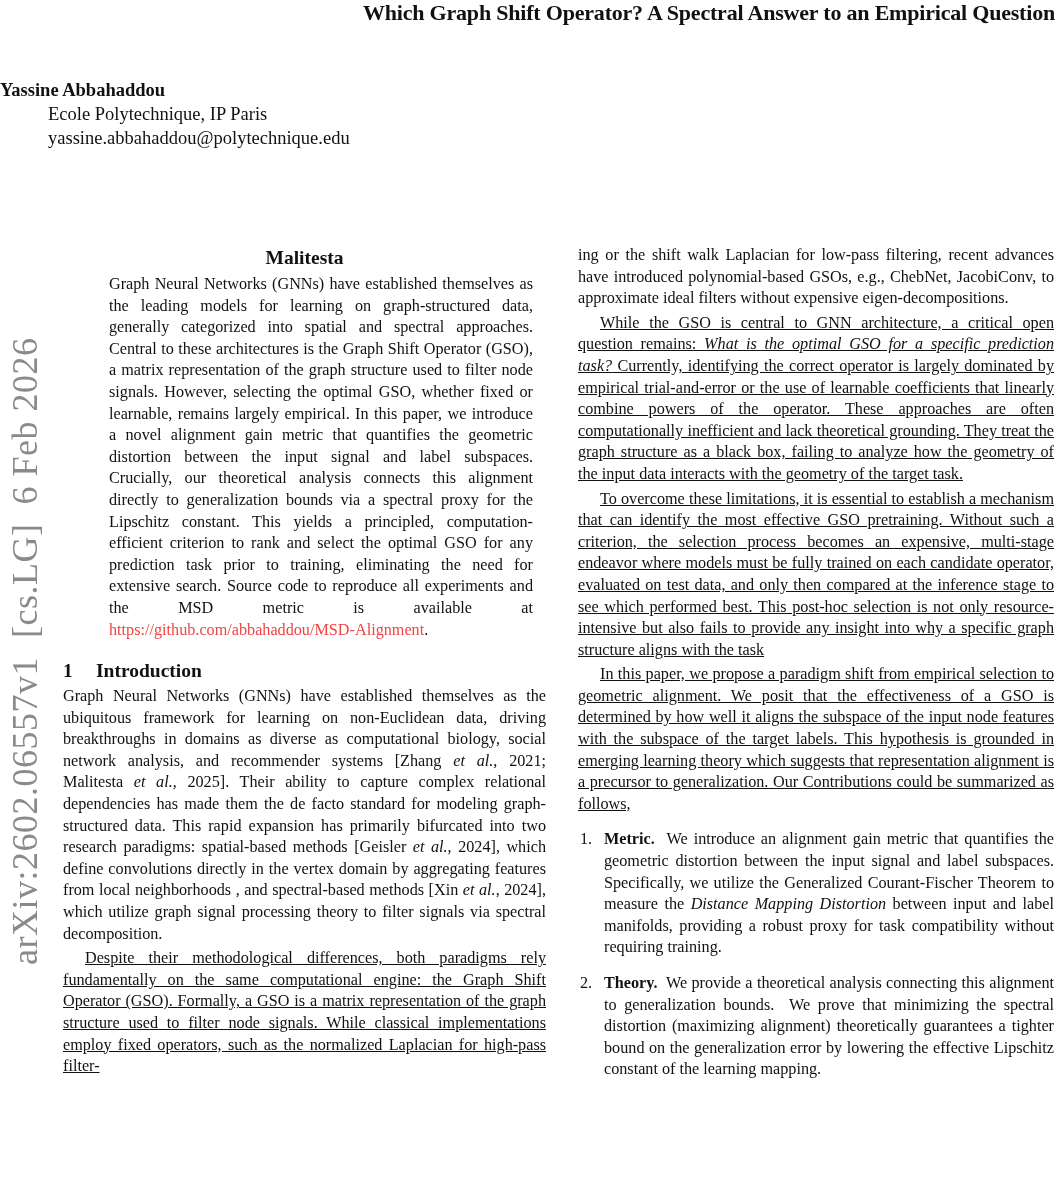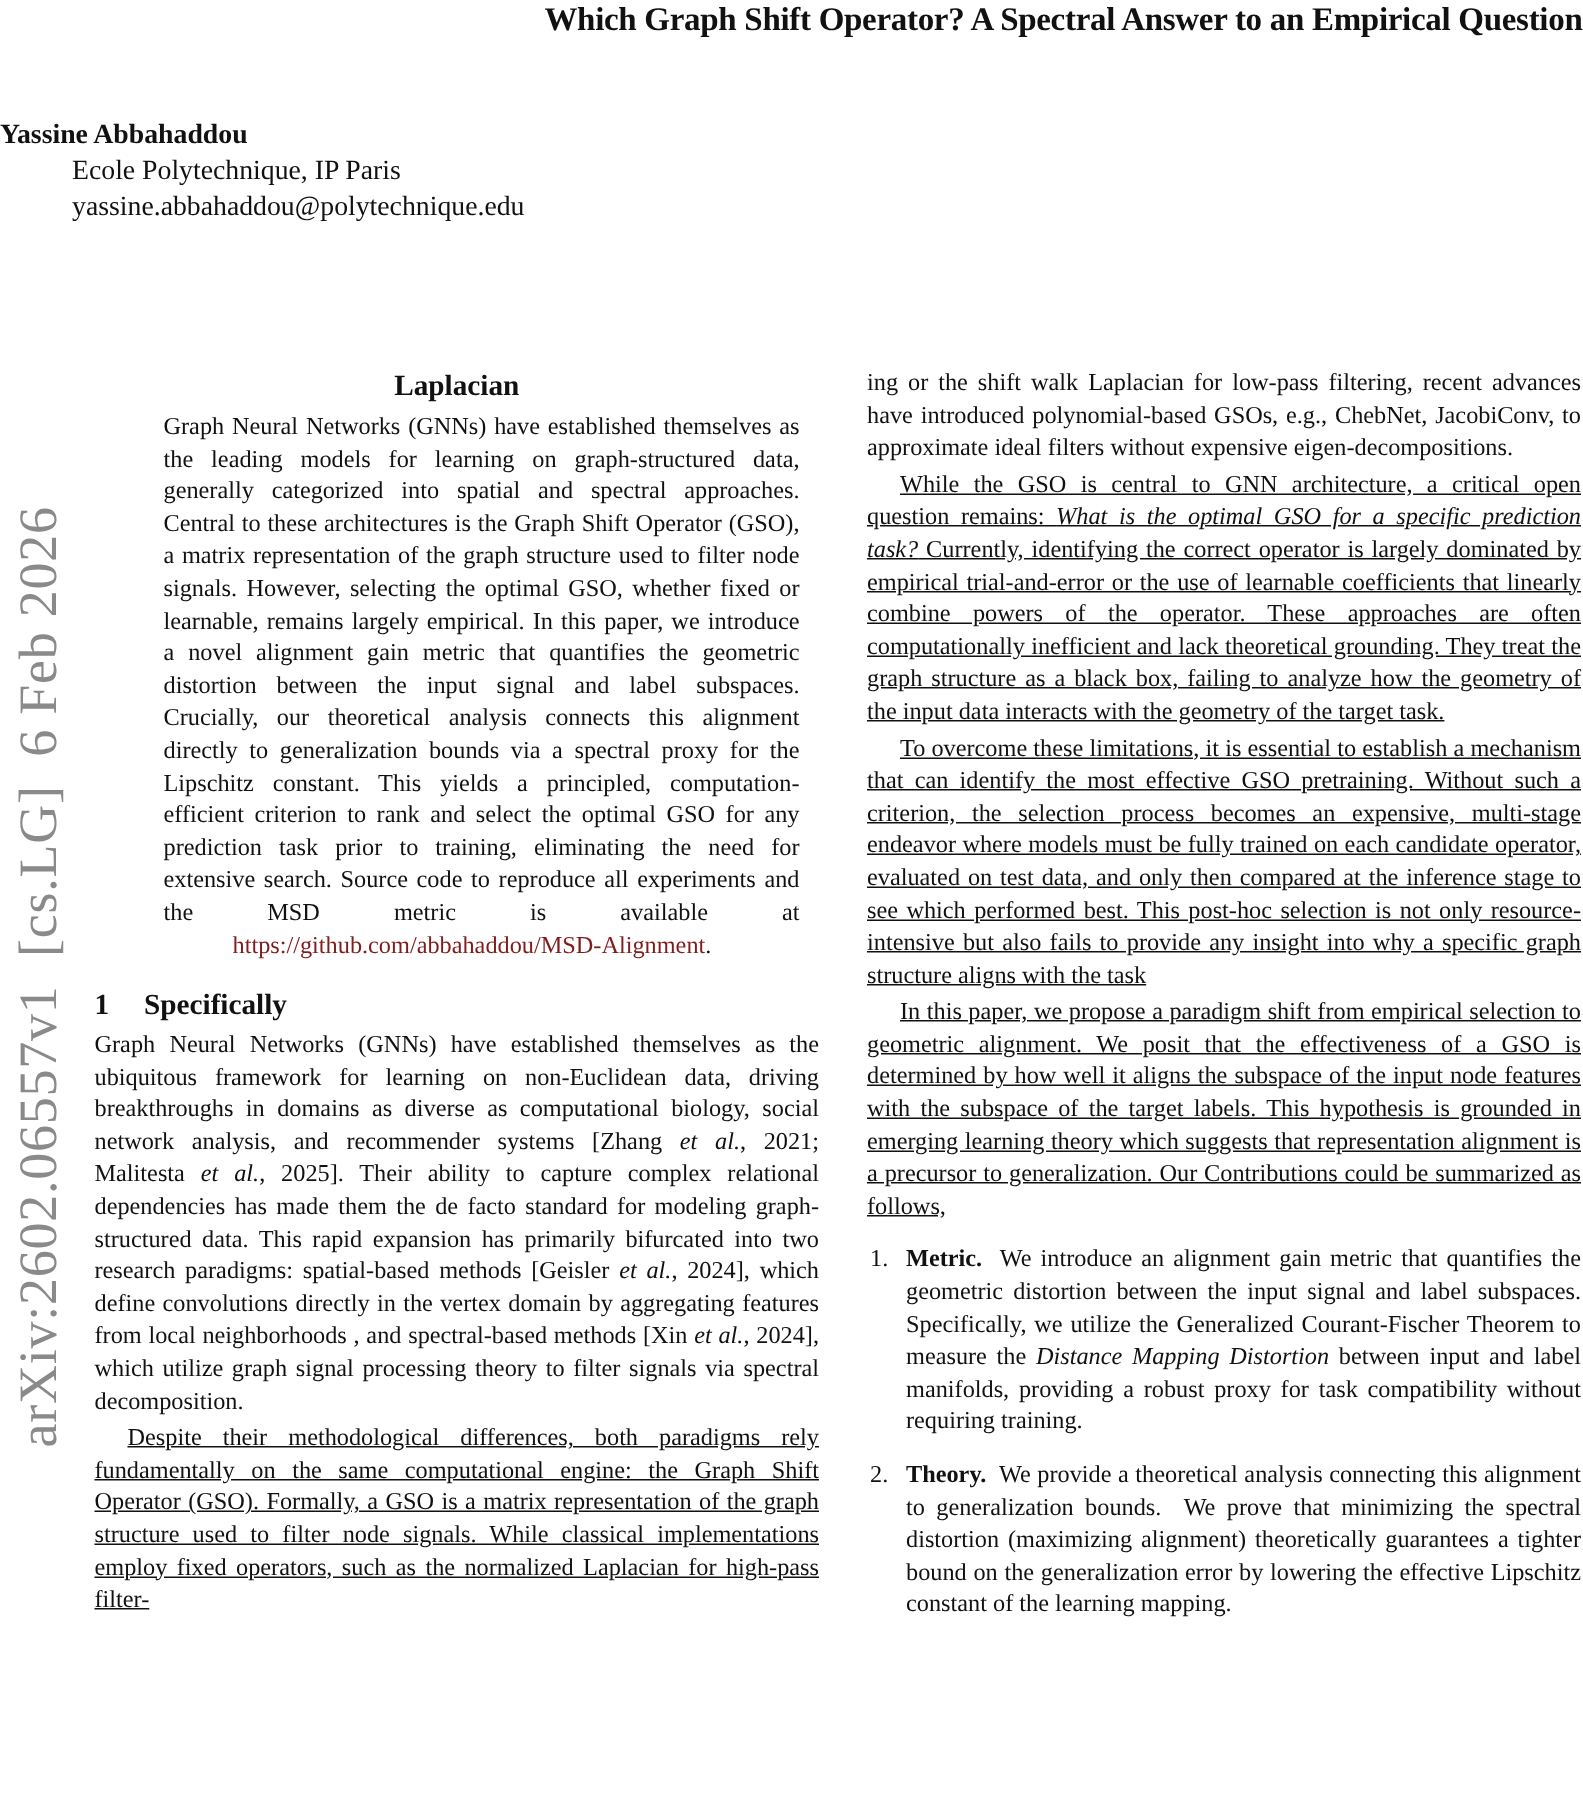--- a/index.html
+++ b/index.html
@@ -37,43 +37,43 @@
   }
   .section-heading .num { display: inline-block; width: 33px; }
 
   p { margin: 0; }
   p.indent { text-indent: 22px; margin-top: 3px; text-decoration: underline; }
 
   .contrib-list { margin: 14px 0 0 0; padding: 0; list-style: none; }
   .contrib-item { position: relative; padding-left: 26px; margin-bottom: 14px; }
   .contrib-num { position: absolute; left: 2px; top: 0; }
   .contrib-item b { font-weight: bold; }
-  a.link { color: #7f1d1d; text-decoration: none; margin-left: 46px; }
+  a.link { color: #ef4444; text-decoration: none; }
 </style>
 </head>
 <body>
 
 <div class="title">Which Graph Shift Operator? A Spectral Answer to an Empirical Question</div>
 
 <div class="author-block">
   <div class="author-name">Yassine Abbahaddou</div>
   <div class="author-aff">Ecole Polytechnique, IP Paris</div>
   <div class="author-email">yassine.abbahaddou@polytechnique.edu</div>
 </div>
 
 <div class="arxiv-stamp" style="white-space: pre;">arXiv:2602.06557v1  [cs.LG]  6 Feb 2026</div>
 
 <div class="col col-left">
-  <div class="abstract-heading">Laplacian</div>
+  <div class="abstract-heading">Malitesta</div>
   <div class="abstract-body">
     <span>Graph Neural Networks (GNNs) have established themselves as the leading models for learning on graph-structured data, generally categorized into spatial and spectral approaches.  Central to these architectures is the Graph Shift Operator (GSO), a matrix representation of the graph structure used to filter node signals. However, selecting the optimal GSO, whether fixed or learnable, remains largely empirical.  In this paper, we introduce a novel alignment gain metric that quantifies the geometric distortion between the input signal and label sub­spaces. Crucially, our theoretical analysis connects this alignment directly to generalization bounds via a spectral proxy for the Lipschitz constant.  This yields a principled, computation-efficient criterion to rank and select the optimal GSO for any pre­diction task prior to training, eliminating the need for extensive search.  Source code to reproduce all experiments and the MSD metric is available at </span><a class="link">https://github.com/abbahaddou/MSD-Alignment</a><span>.</span>
   </div>
 
   <div class="section-heading" style="margin-top:17px;">
-    <span class="num">1</span><span>Specifically</span>
+    <span class="num">1</span><span>Introduction</span>
   </div>
 
   <p><span>Graph Neural Networks (GNNs) have established themselves as the ubiquitous framework for learning on non-Euclidean data, driving breakthroughs in domains as diverse as compu­tational biology, social network analysis, and recommender systems [Zhang </span><i>et al.</i><span>, 2021; Malitesta </span><i>et al.</i><span>, 2025].  Their ability to capture complex relational dependencies has made them the de facto standard for modeling graph-structured data.  This rapid expansion has primarily bifurcated into two research paradigms:  spatial-based methods [Geisler </span><i>et al.</i><span>, 2024], which define convolutions directly in the vertex do­main by aggregating features from local neighborhoods , and spectral-based methods [Xin </span><i>et al.</i><span>, 2024], which utilize graph signal processing theory to filter signals via spectral decom­position.</span></p>
 
   <p class="indent">Despite their methodological differences, both paradigms rely fundamentally on the same computational engine:  the Graph Shift Operator (GSO). Formally, a GSO is a matrix representation of the graph structure used to filter node sig­nals.  While classical implementations employ fixed opera­tors, such as the normalized Laplacian for high-pass filter-</p>
 </div>
 
 <div class="col col-right">
   <p id="p2-continued">ing or the shift walk Laplacian for low-pass filtering, re­cent advances have introduced polynomial-based GSOs, e.g., ChebNet, JacobiConv, to approximate ideal filters without ex­pensive eigen-decompositions.</p>
 

